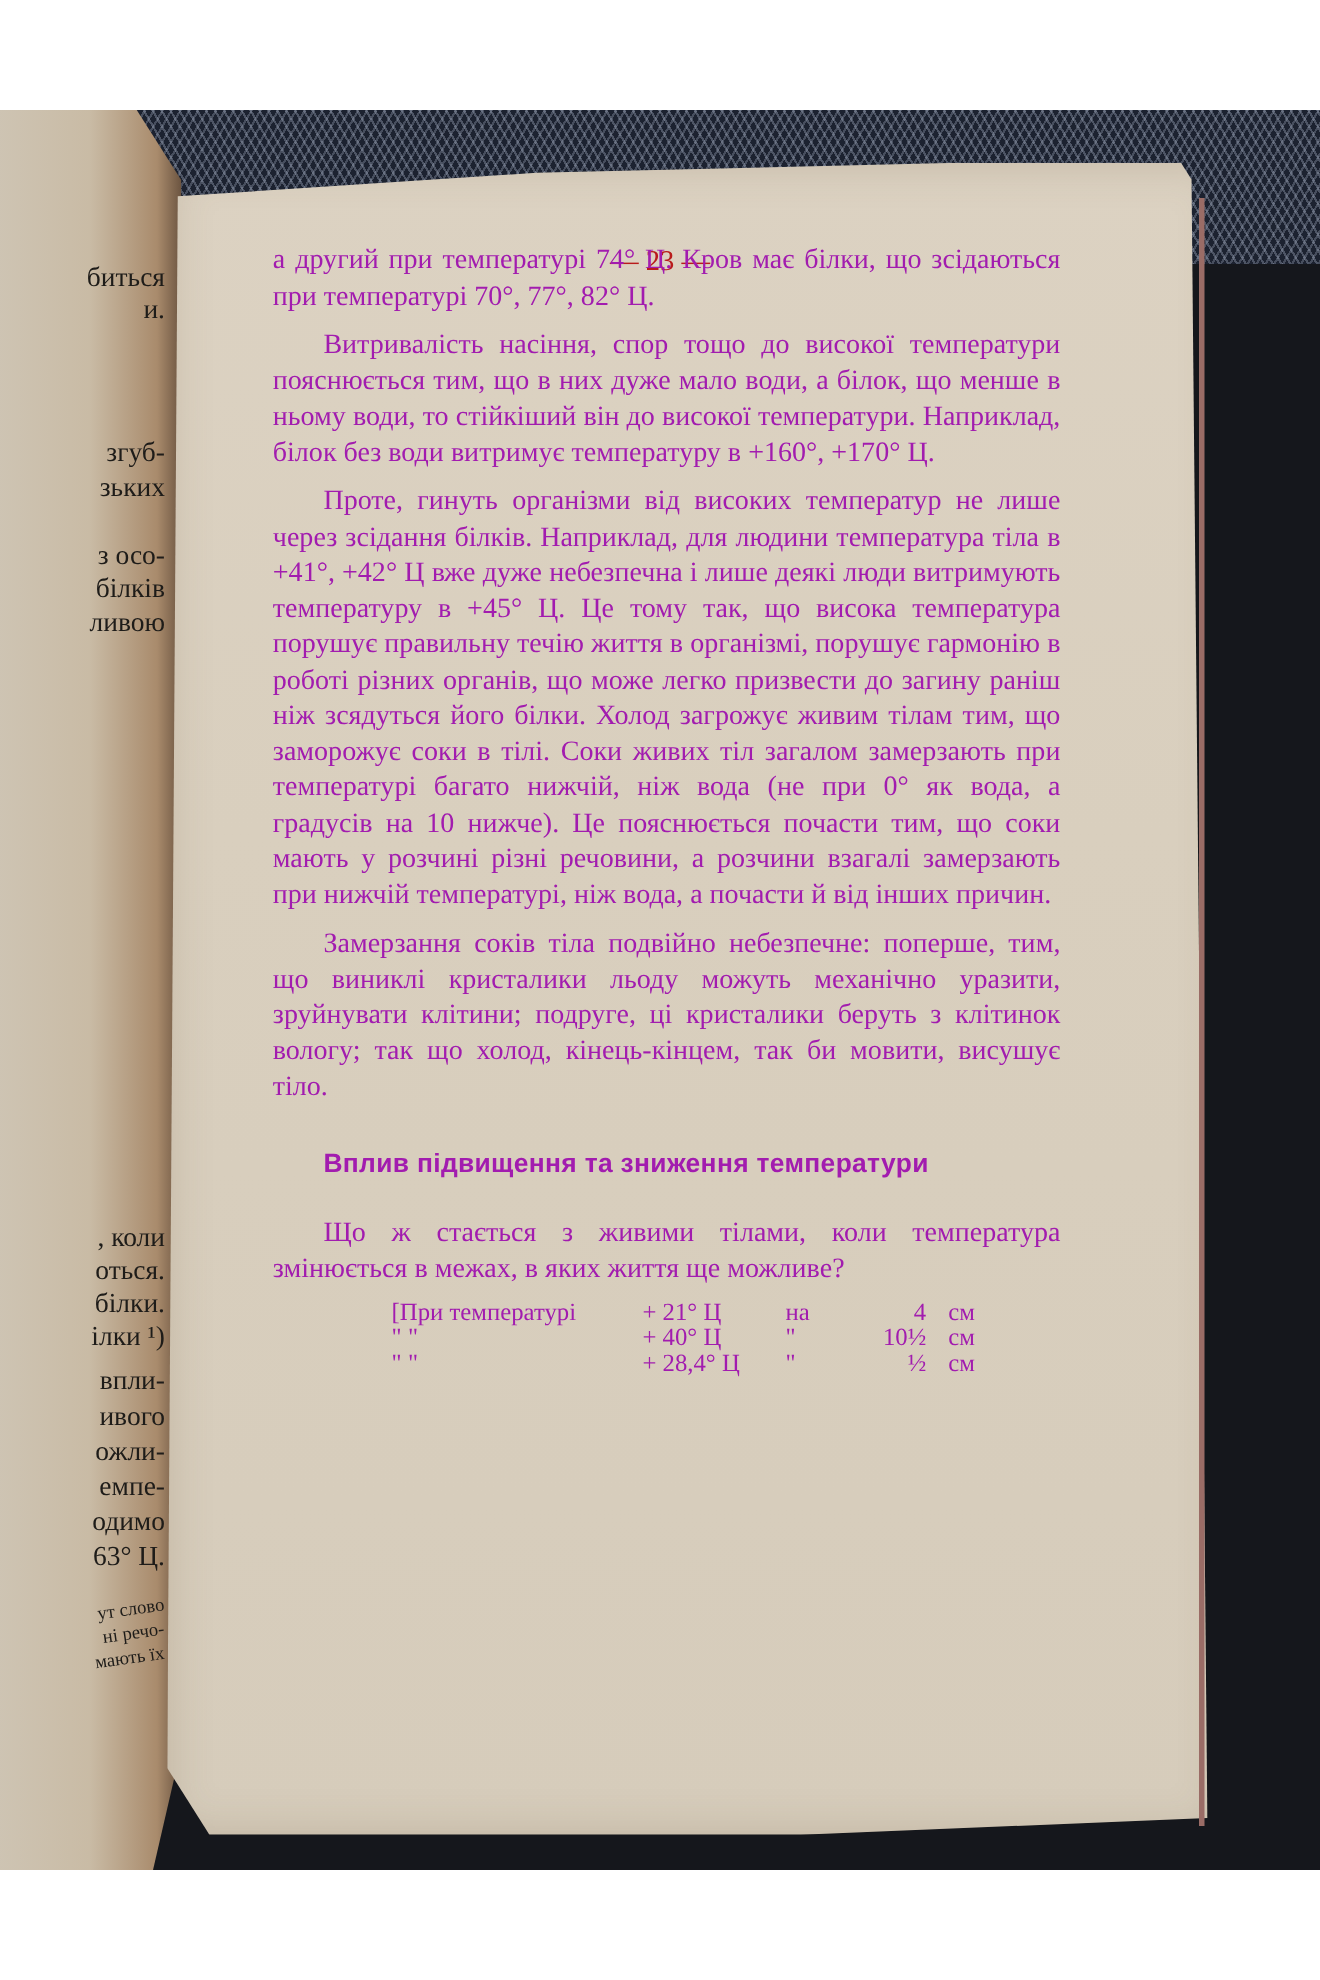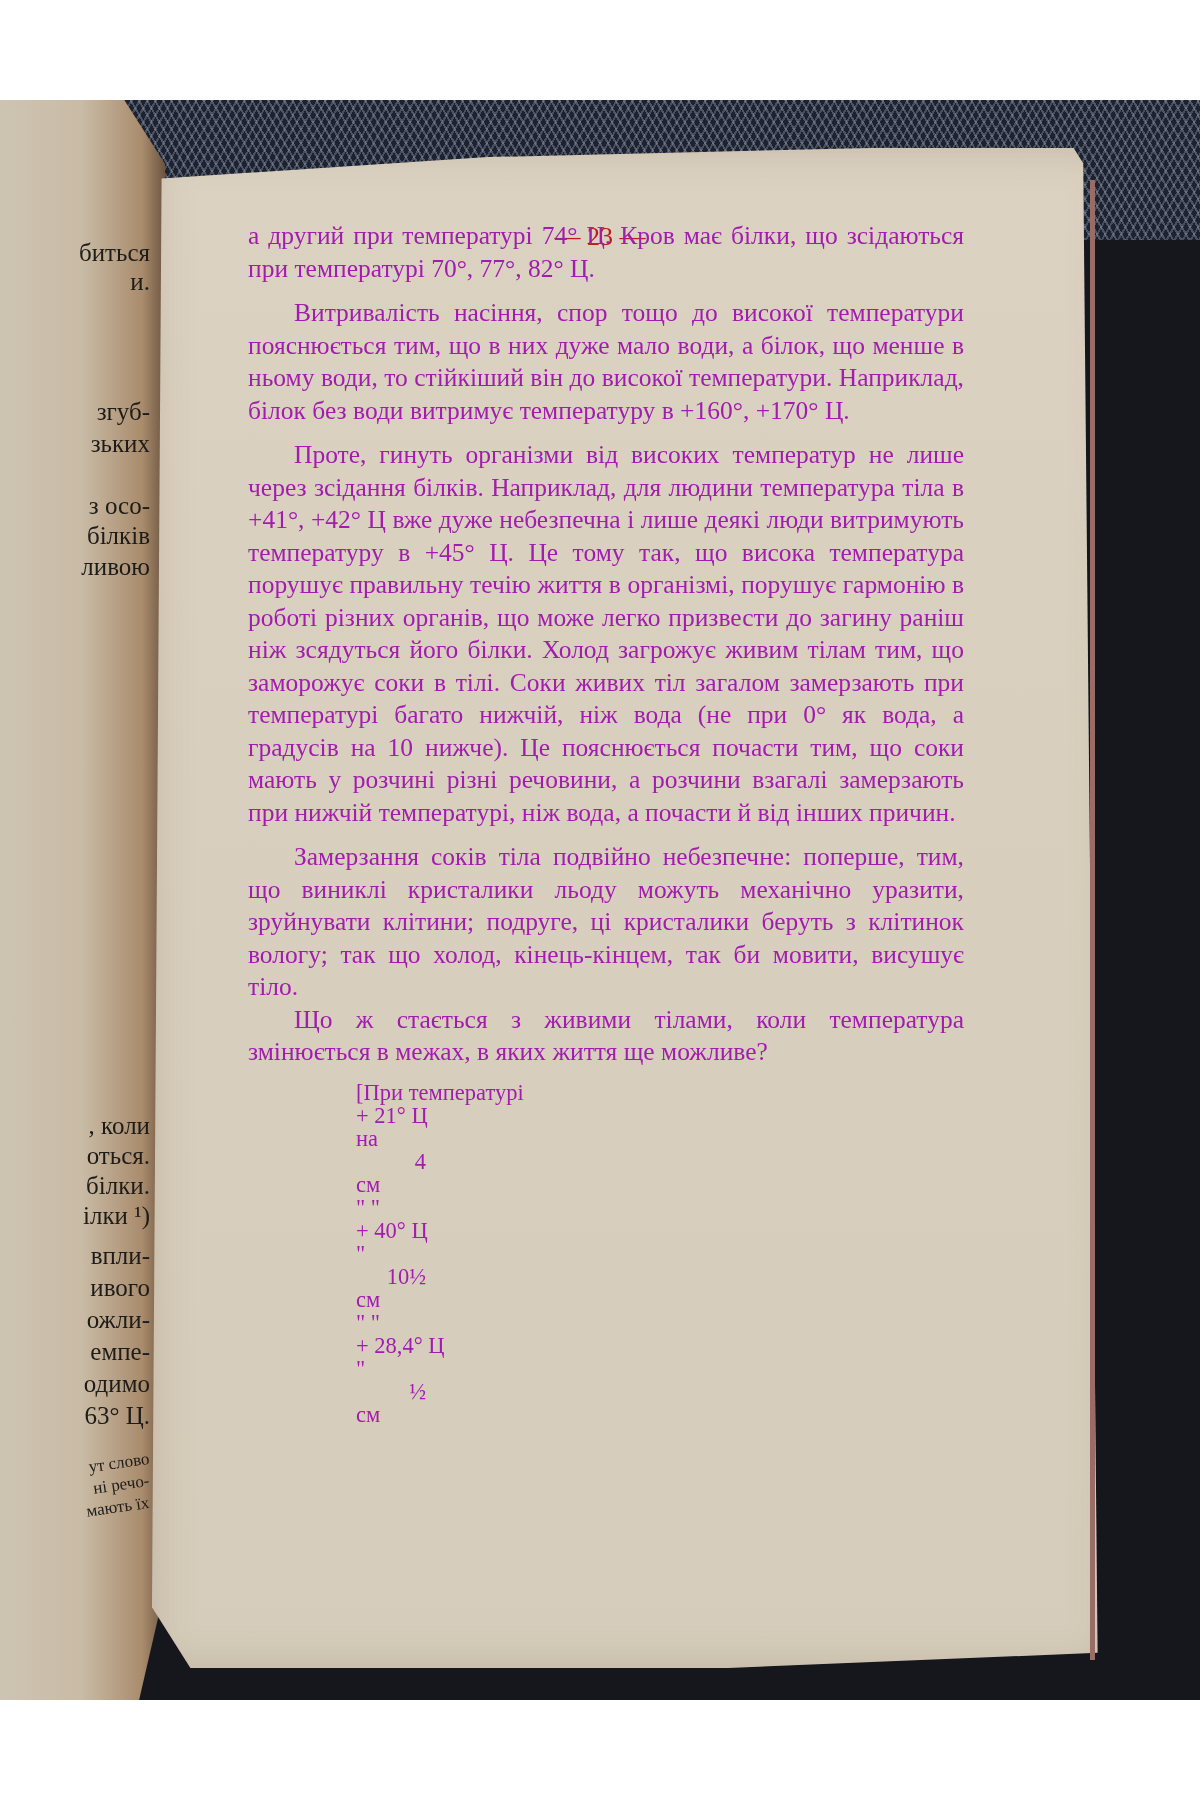--- a/index.html
+++ b/index.html
@@ -52,21 +52,21 @@
   .para.cont { text-indent: 0; }
   .para + .para { margin-top: 12px; }
   .heading {
     font-family: "Liberation Sans", sans-serif; font-weight: bold;
     font-size: 24px; letter-spacing: 0.3px; margin: 38px 0 30px 46px; text-indent: 0;
     text-align: left;
   }
   .table {
     margin-top: 12px; margin-left: 108px; font-size: 22.5px; line-height: 23px;
   }
-  .trow { display: flex; flex-direction: column; }
+  .trow { display: flex; }
   .c1 { width: 228px; }
   .c2 { width: 130px; }
   .c3 { width: 58px; }
   .c4 { width: 70px; text-align: right; padding-right: 20px; }
   .c5 { width: 40px; }
 </style>
 </head>
 <body>
 
 <div class="photo">
@@ -101,20 +101,21 @@
 
 <div class="page-number">— 23 —</div>
 
 <div class="text-block">
   <div id="top-paras">
       <p class="para cont">а другий при температурі 74° Ц. Кров має білки, що зсідаються при температурі 70°, 77°, 82° Ц.</p>
       <p class="para">Витривалість насіння, спор тощо до високої температури пояснюється тим, що в них дуже мало води, а білок, що менше в ньому води, то стійкіший він до високої температури. Наприклад, білок без води витримує температуру в +160°, +170° Ц.</p>
       <p class="para">Проте, гинуть організми від високих температур не лише через зсідання білків. Наприклад, для людини температура тіла в +41°, +42° Ц вже дуже небезпечна і лише деякі люди витримують температуру в +45° Ц. Це тому так, що висока температура порушує правильну течію життя в організмі, порушує гармонію в роботі різних органів, що може легко призвести до загину раніш ніж зсядуться його білки. Холод загрожує живим тілам тим, що заморожує соки в тілі. Соки живих тіл загалом замерзають при температурі багато нижчій, ніж вода (не при 0° як вода, а градусів на 10 нижче). Це пояснюється почасти тим, що соки мають у розчині різні речовини, а розчини взагалі замерзають при нижчій температурі, ніж вода, а почасти й від інших причин.</p>
       <p class="para">Замерзання соків тіла подвійно небезпечне: поперше, тим, що виниклі кристалики льоду можуть механічно уразити, зруйнувати клітини; подруге, ці кристалики беруть з клітинок вологу; так що холод, кінець-кінцем, так би мовити, висушує тіло.</p>
     </div>
+  <div class="heading">Вплив підвищення та зниження температури</div>
   <div id="bottom-paras">
       <p class="para">Що ж стається з живими тілами, коли температура змінюється в межах, в яких життя ще можливе?</p>
     </div>
   <div class="table" id="growth-table">
       <div class="trow">
         <span class="c1">[При температурі</span>
         <span class="c2">+ 21° Ц</span>
         <span class="c3">на</span>
         <span class="c4">4</span>
         <span class="c5">см</span>

